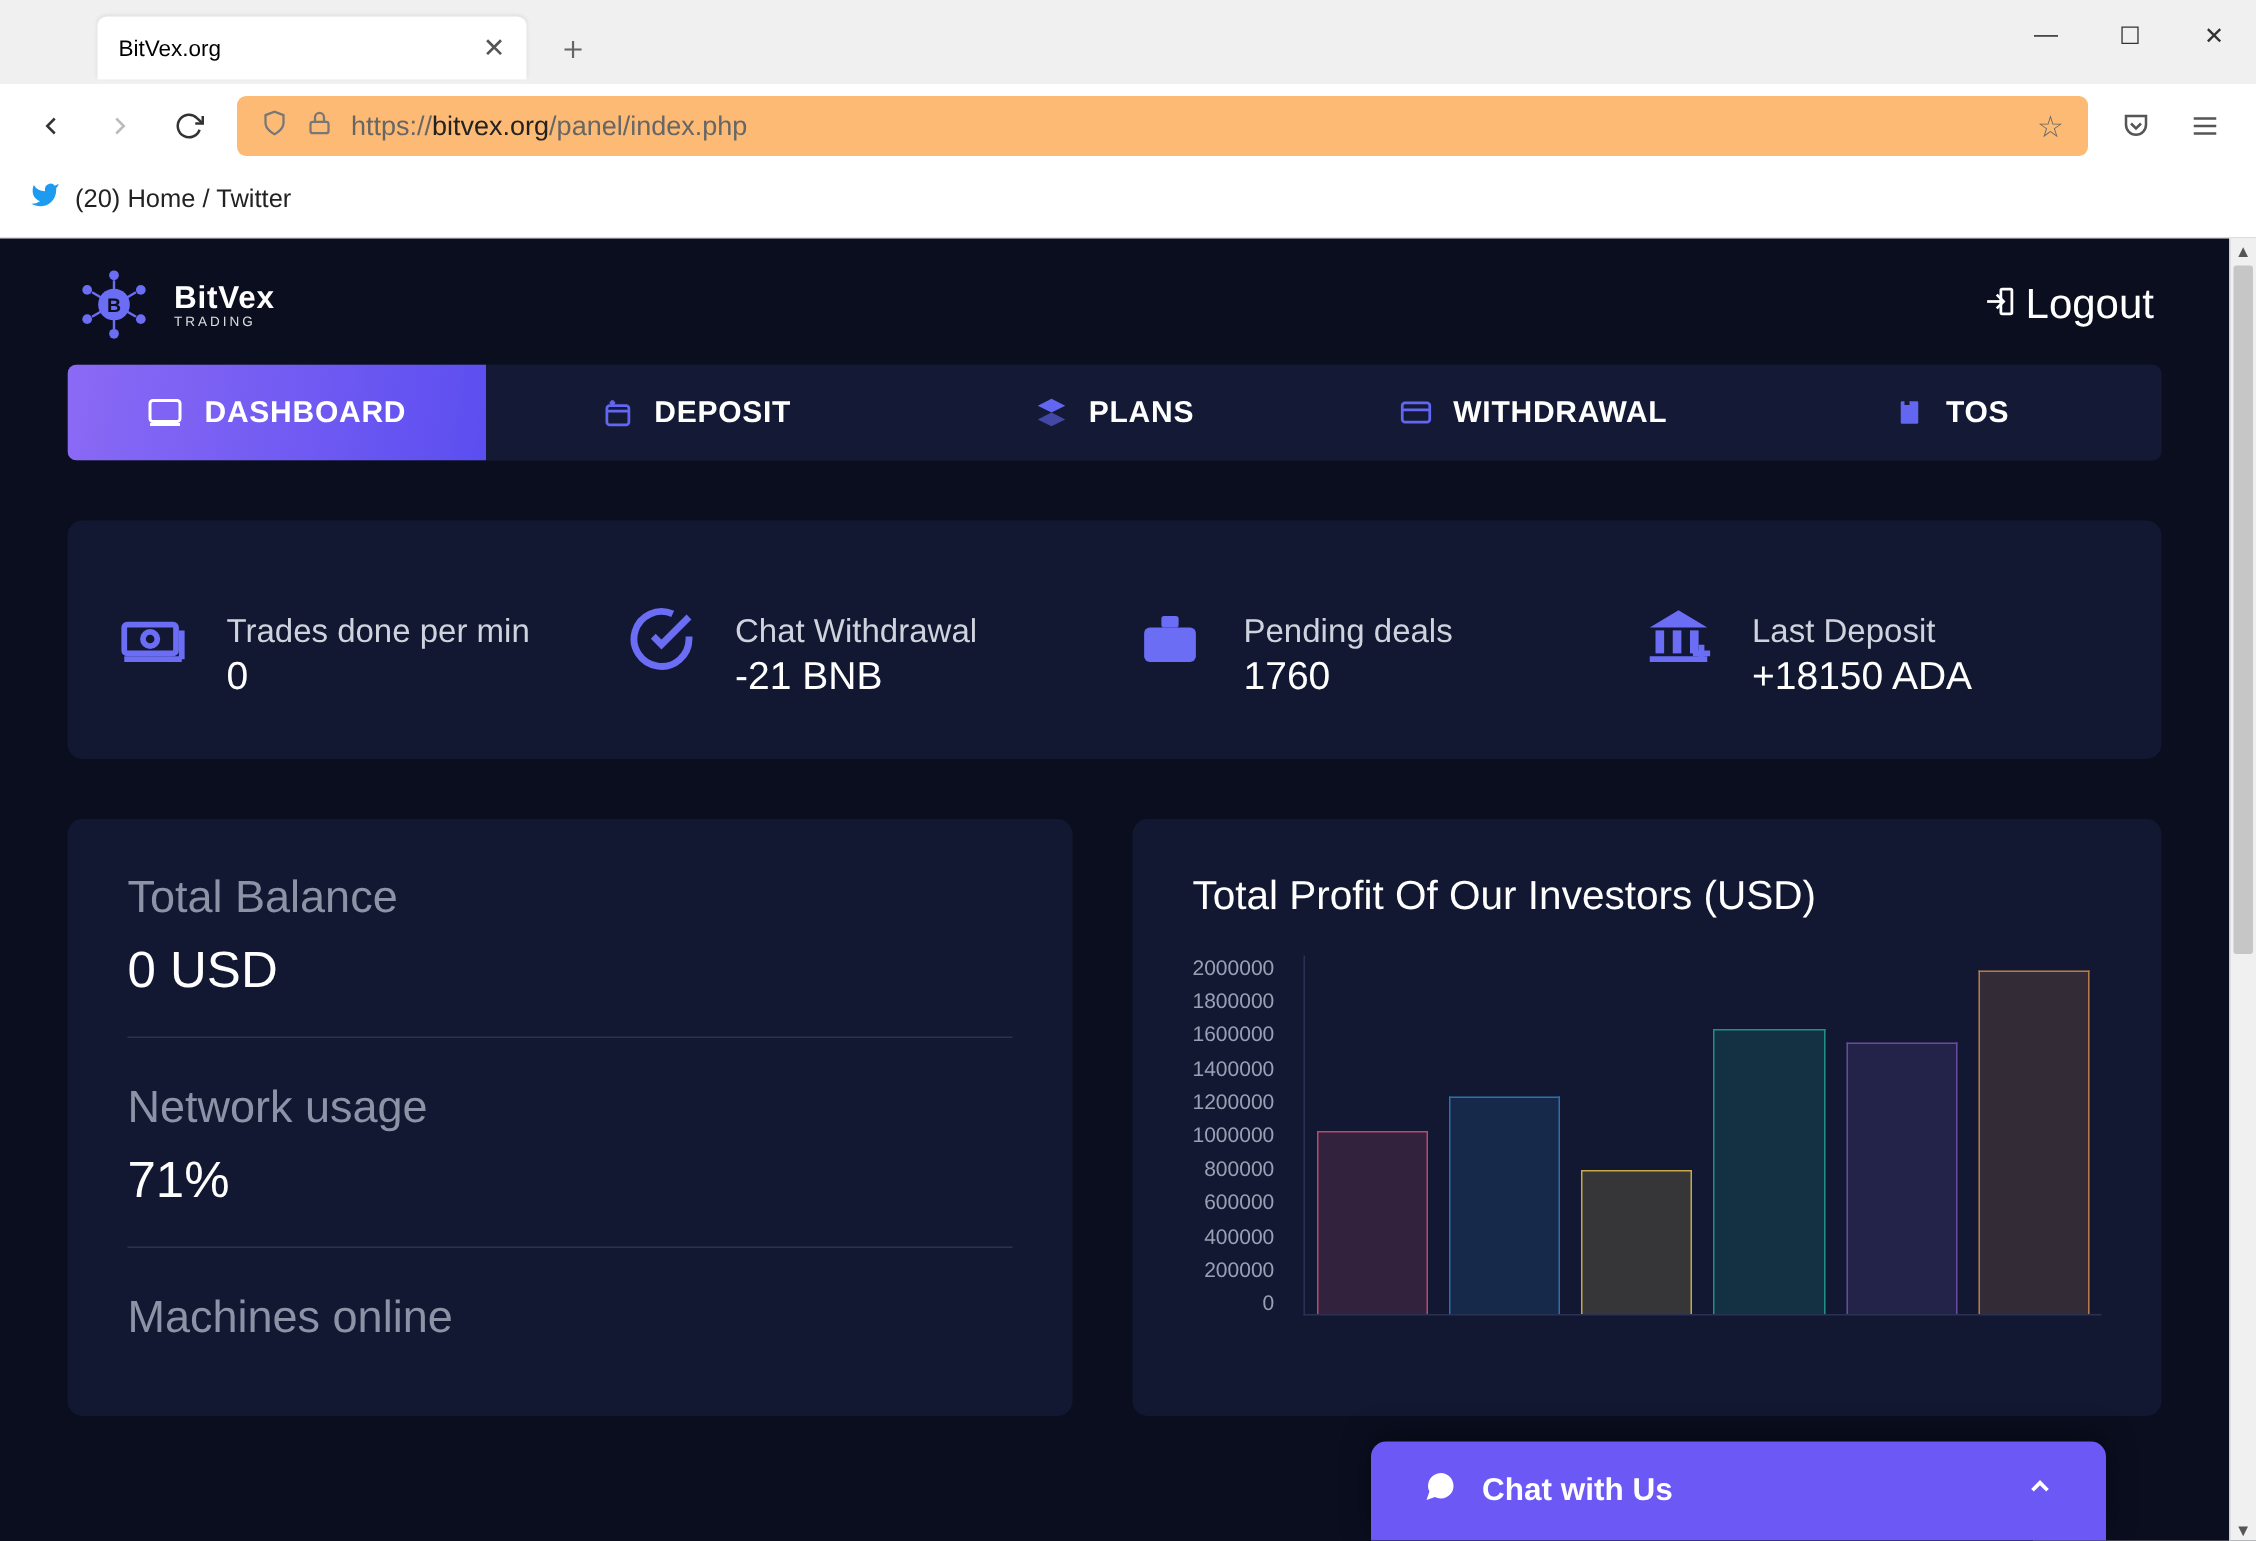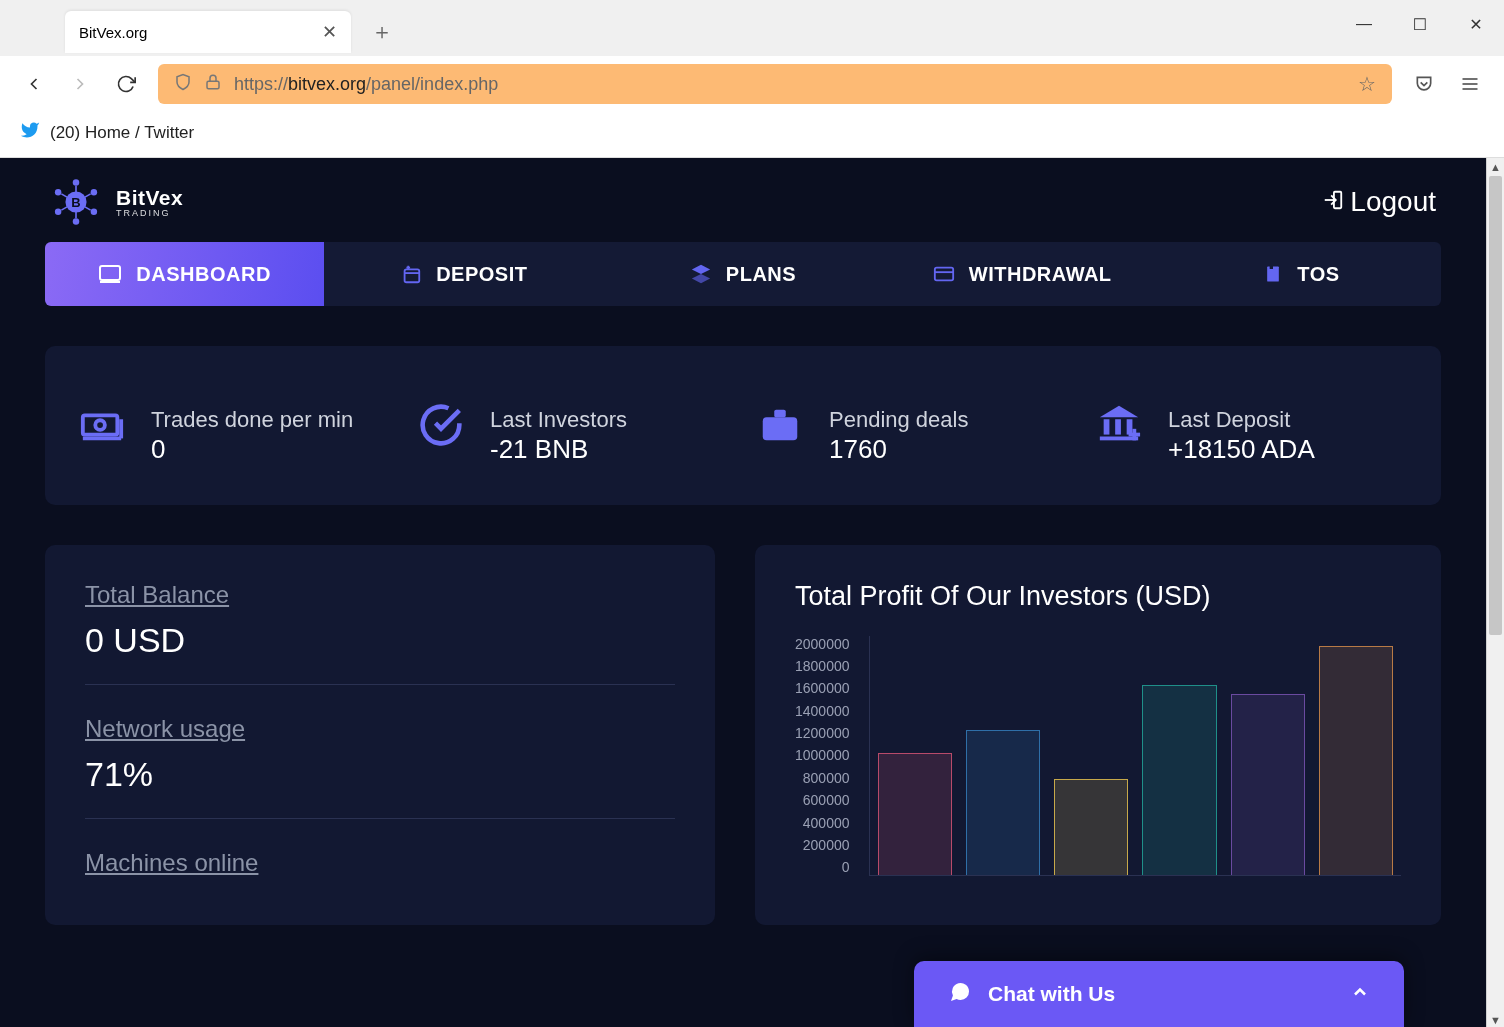--- a/index.html
+++ b/index.html
@@ -193,21 +193,21 @@
   gap: 40px;
 }
 .panel {
   background: #121832;
   border-radius: 10px;
   padding: 36px 40px;
 }
 .panel.left { width: 670px; }
 .panel.right { flex: 1; position: relative; }
 .metric { border-bottom: 1px solid #2a3152; padding-bottom: 24px; margin-bottom: 30px; }
-.metric .m-label { color: #8b93a7; font-size: 24px; margin-bottom: 12px; text-decoration: underline; }
+.metric .m-label { color: #8b93a7; font-size: 30px; margin-bottom: 12px; }
 .metric .m-value { color: #fff; font-size: 34px; font-weight: 500; }
 .metric.last { border-bottom: none; margin-bottom: 0; padding-bottom: 0; }
 
 .chart-title { color: #fff; font-size: 27px; margin-bottom: 24px; }
 .chart-wrap { display: flex; gap: 19px; }
 .y-axis {
   display: flex; flex-direction: column; justify-content: space-between;
   align-items: flex-end;
   height: 240px;
   font-size: 14px; color: #9aa0b4;
@@ -429,21 +429,21 @@
         </div>
       </div>
       <div class="stat">
         <span class="stat-icon">
             <svg width="44" height="44" viewBox="0 0 24 24" fill="none" stroke="currentColor" stroke-width="2.5">
               <path d="M22 11.08V12a10 10 0 1 1-5.93-9.14"></path>
               <polyline points="22 4 12 14.01 9 11.01"></polyline>
             </svg>
           </span>
         <div class="stat-text">
-          <div class="label">Last Investors</div>
+          <div class="label">Chat Withdrawal</div>
           <div class="value">-21 BNB</div>
         </div>
       </div>
       <div class="stat">
         <span class="stat-icon">
             <svg width="46" height="46" viewBox="0 0 24 24" fill="currentColor">
               <rect x="3" y="8" width="18" height="12" rx="2"></rect>
               <rect x="9" y="4" width="6" height="4" rx="1"></rect>
             </svg>
           </span>

